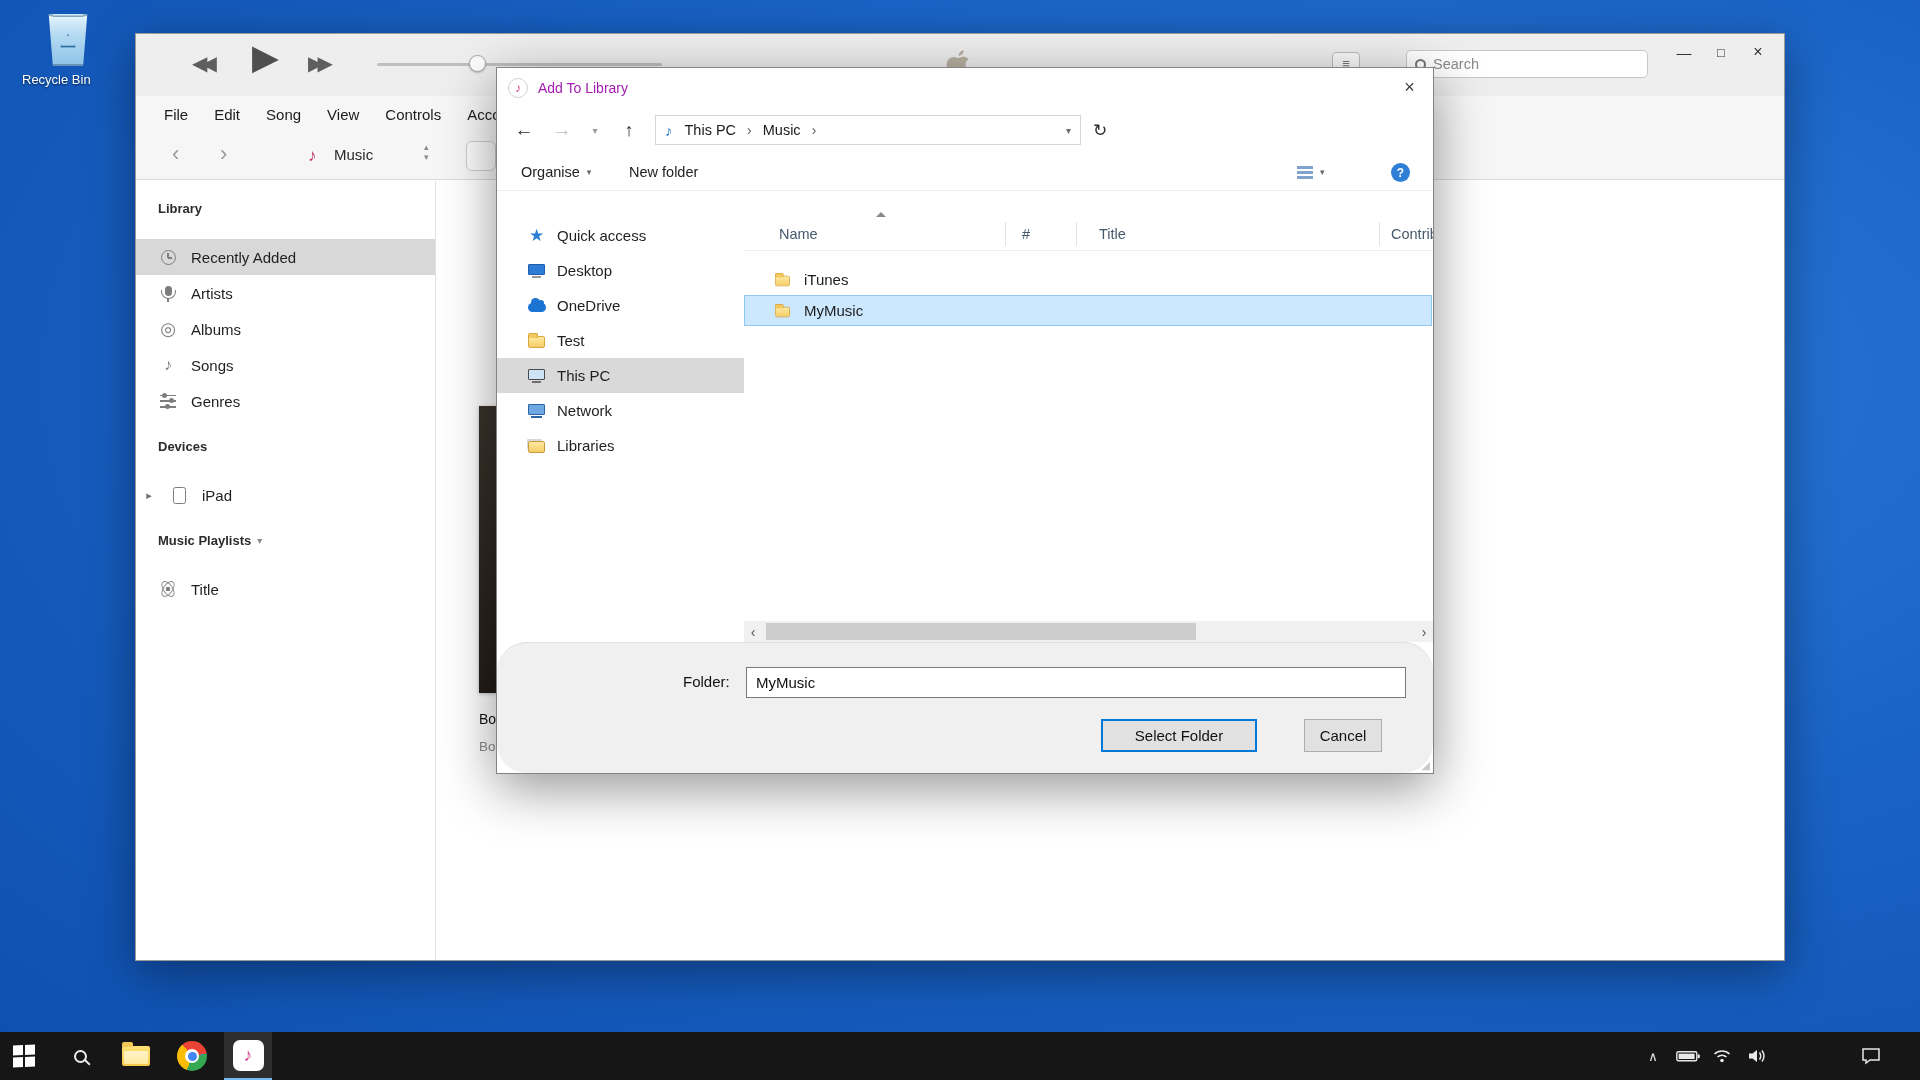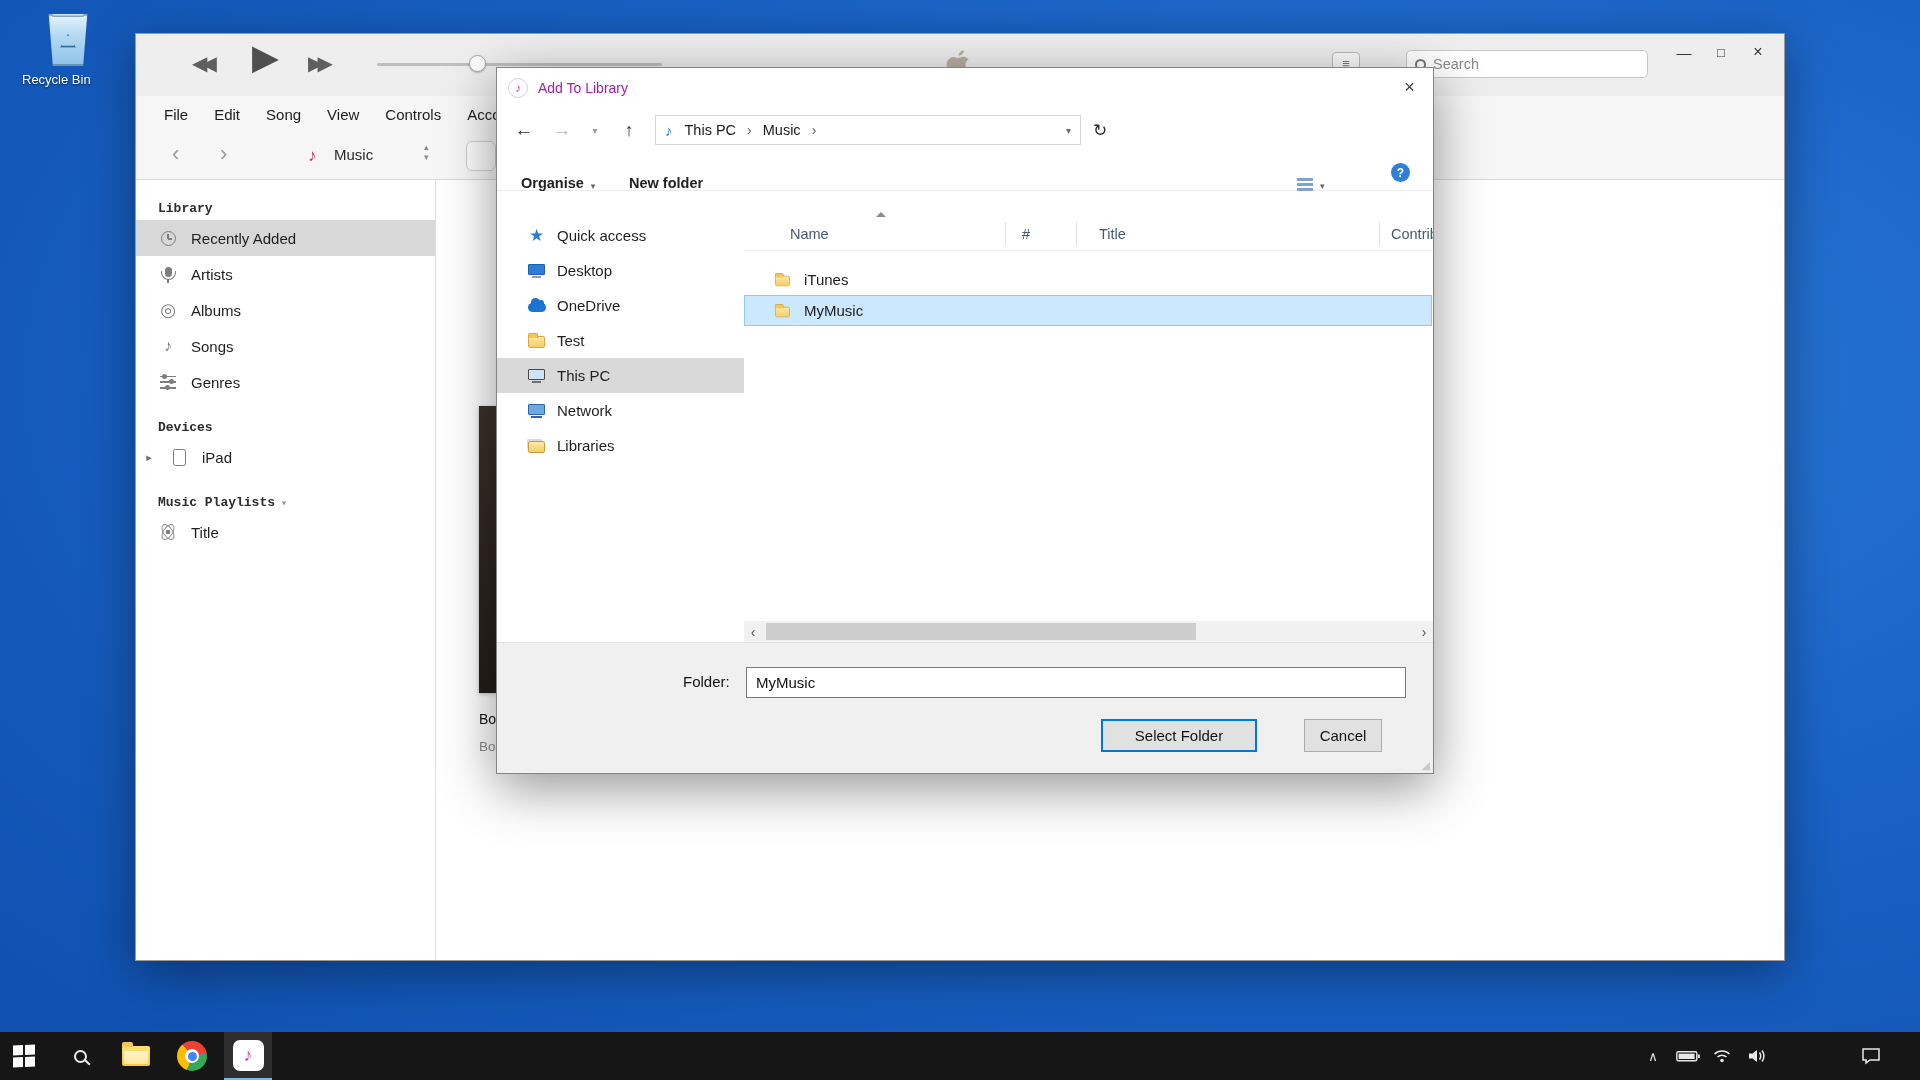--- a/index.html
+++ b/index.html
@@ -60,22 +60,22 @@
   .picker-note { position:absolute; left:172px; top:13px; color:#c6366b; font-size:17px; }
   .picker-label { position:absolute; left:198px; top:13px; font-size:15px; color:#2a2a2a; }
   .picker-carets { position:absolute; left:288px; top:9px; display:flex; flex-direction:column;
     line-height:10px; font-size:9px; color:#8a8a8a; }
   .mini-box { position:absolute; left:330px; top:8px; width:30px; height:30px; border:1px solid #cdcdcd;
     border-radius:6px; background:#fbfbfb; }
 
   .it-content { position:absolute; left:0; top:147px; right:0; bottom:0; background:#fff; }
   .it-sidebar { position:absolute; left:0; top:0; bottom:0; width:300px; border-right:1px solid #e2e2e2;
     background:#fff; padding-top:14px; }
-  .sb-header { padding:6px 0 4px 22px; font-size:13px; font-weight:bold; color:#2c2c2c;
-    display:flex; align-items:center; gap:6px;font-family:Liberation Mono, monospace; }
+  .sb-header { padding:6px 0 23px 22px; font-size:13px; font-weight:bold; color:#2c2c2c;
+    display:flex; align-items:center; gap:6px; }
   .sb-caret { font-size:10px; color:#8a8a8a; }
   .sb-item { height:36px; display:flex; align-items:center; gap:13px; padding-left:22px;
     font-size:15px; color:#1f1f1f; }
   .sb-item.selected { background:#d8d8d8; }
   .sb-ic { width:20px; height:20px; display:flex; align-items:center; justify-content:center; flex:none; color:#7d7d7d; }
   .sb-gap { height:14px; }
   .dev-row { padding-left:6px; }
   .dev-caret { width:14px; font-size:11px; color:#6f6f6f; text-align:center; }
 
   .ic-clock { width:15px; height:15px; border:1.5px solid #7d7d7d; border-radius:50%; position:relative; }
@@ -132,22 +132,22 @@
   .crumb-caret { font-size:10px; color:#6d6d6d; }
   .nv-refresh { left:588px; width:30px; font-size:17px; color:#2b2b2b; }
   .dlg-search { position:absolute; left:624px; top:8px; width:300px; height:30px; background:#fff;
     border:1px solid #d5d5d5; display:flex; align-items:center; padding:0 9px; gap:8px; }
   .dlg-search input { border:none; outline:none; flex:1; font-size:14.5px; color:#444;
     font-family:inherit; background:transparent; }
   .dlg-search input::placeholder { color:#757575; }
 
   .dlg-toolbar { position:absolute; left:0; top:85px; right:0; height:38px; background:#fff;
     border-bottom:1px solid #ececec; }
-  .tb-item { position:absolute; top:0; height:38px; display:flex; align-items:flex-end; gap:7px;
-    font-size:14.5px; color:#222;font-weight:bold; }
+  .tb-item { position:absolute; top:0; height:38px; display:flex; align-items:center; gap:7px;
+    font-size:14.5px; color:#222; }
   .tb-organise { left:24px; }
   .tb-newfolder { left:132px; }
   .tb-caret { font-size:9px; color:#666; }
   .views-wrap { left:800px; }
   .views-icon { width:16px; height:13px; display:flex; flex-direction:column; justify-content:space-between; }
   .views-icon i { height:3px; background:#7fa3cd; }
   .help-btn { position:absolute; left:894px; top:10px; width:19px; height:19px; border-radius:50%;
     background:#2f7fd6; color:#fff; font-size:12px; font-weight:bold; display:flex; align-items:center;
     justify-content:center; }
 
@@ -192,21 +192,21 @@
     gap:11px; padding-left:30px; font-size:15px; color:#1c1c1c; }
   .file-row.selected { background:#cce8ff; box-shadow:inset 0 0 0 1px #8fc8f2; }
   .ic-folder-sm { transform:scale(.88); transform-origin:left center; }
   .hscroll { position:absolute; left:0; right:0; bottom:0; height:21px; background:#f1f1f1; }
   .hs-arrow { position:absolute; top:0; height:21px; width:18px; display:flex; align-items:center;
     justify-content:center; color:#505050; font-size:14px; }
   .hs-left { left:0; } .hs-right { right:0; }
   .hs-thumb { position:absolute; left:22px; top:2px; width:430px; height:17px; background:#cdcdcd; }
 
   .dlg-footer { position:absolute; left:0; right:0; bottom:0; height:131px; background:#f0f0f0;
-    border-top:1px solid #dfdfdf; }
+    border-top:1px solid #dfdfdf;border-radius:30px; }
   .folder-label { position:absolute; left:186px; top:30px; font-size:15px; color:#111; }
   .folder-input { position:absolute; left:249px; top:24px; width:660px; height:31px; border:1px solid #7a7a7a;
     background:#fff; font-size:15px; font-family:inherit; padding:0 9px; color:#111; outline:none; }
   .btn { position:absolute; top:76px; height:33px; display:flex; align-items:center; justify-content:center;
     font-size:15px; color:#111; background:#e1e1e1; border:1px solid #adadad; }
   .btn-select { left:604px; width:156px; border:2px solid #0078d7; background:#e5f1fb00; background:#e1e1e1; }
   .btn-cancel { left:807px; width:78px; }
   .resize-grip { position:absolute; right:3px; bottom:1px; font-size:11px; color:#c9c9c9; }
 
   
@@ -448,21 +448,21 @@
         <div class="tree-item">
           <span class="t-ic">
               <span class="ic-lib"></span>
             </span>
           <span>Libraries</span>
         </div>
       </div>
 
       <div class="list-area">
         <span class="sort-caret"></span>
-        <span class="col-head" style="left:46px">Name</span>
+        <span class="col-head" style="left:35px">Name</span>
         <span class="col-head" style="left:278px">#</span>
         <span class="col-head" style="left:355px">Title</span>
         <span class="col-head" style="left:647px">Contributi</span>
         <span class="col-sep" style="left:261px"></span>
         <span class="col-sep" style="left:332px"></span>
         <span class="col-sep" style="left:635px"></span>
         <div class="head-rule"></div>
 
         <div class="file-row" style="top:72px">
           <span class="t-ic">

